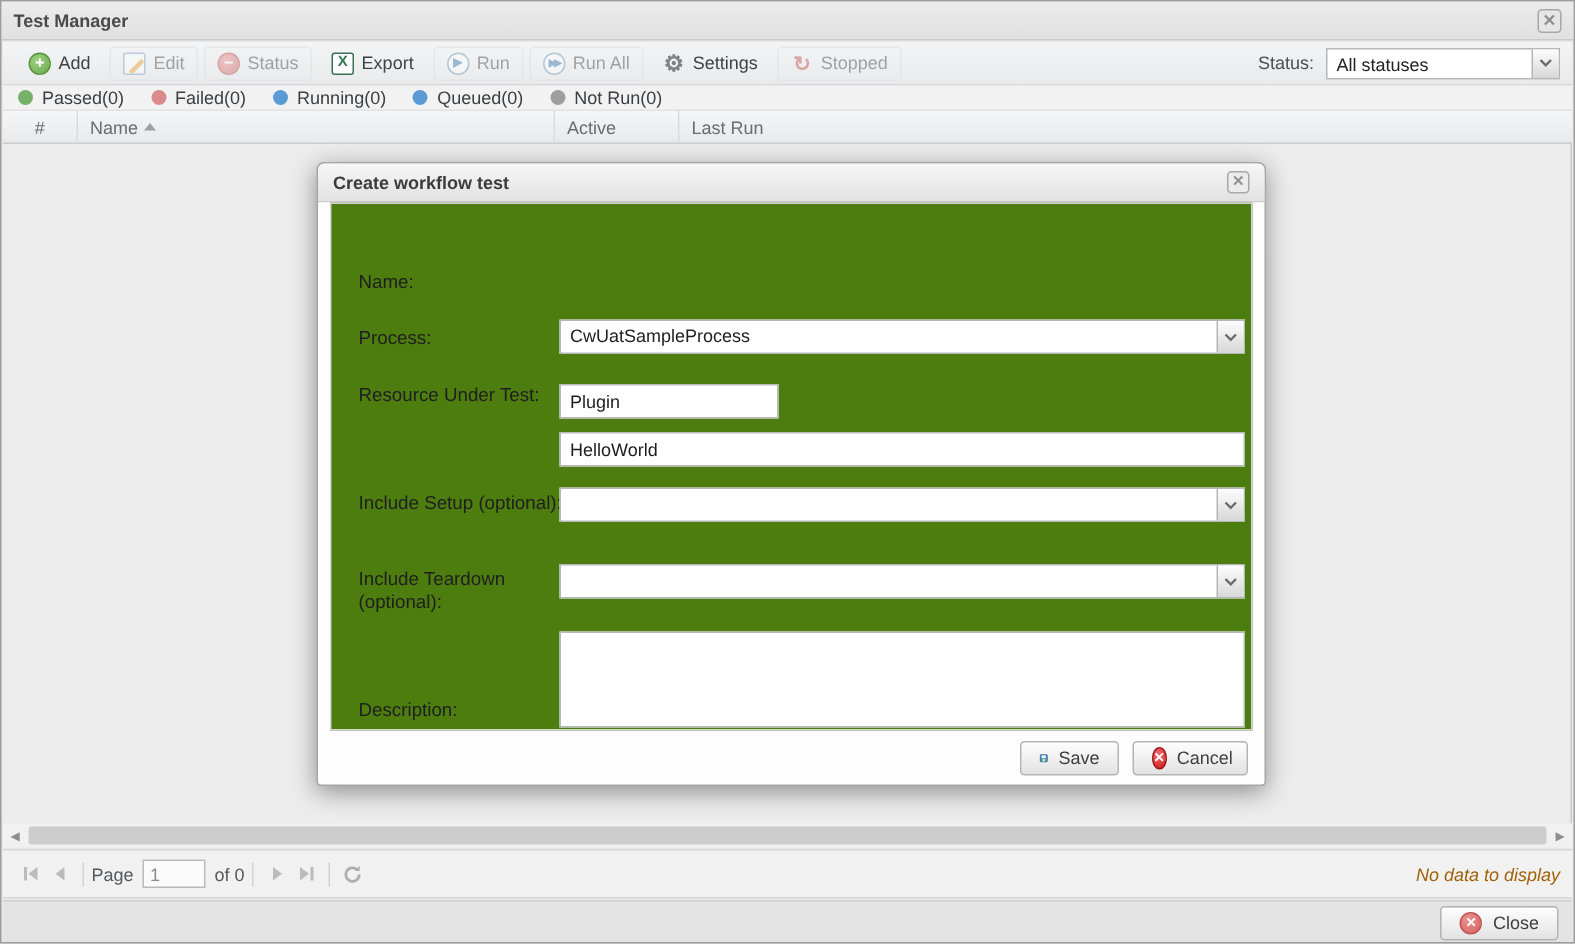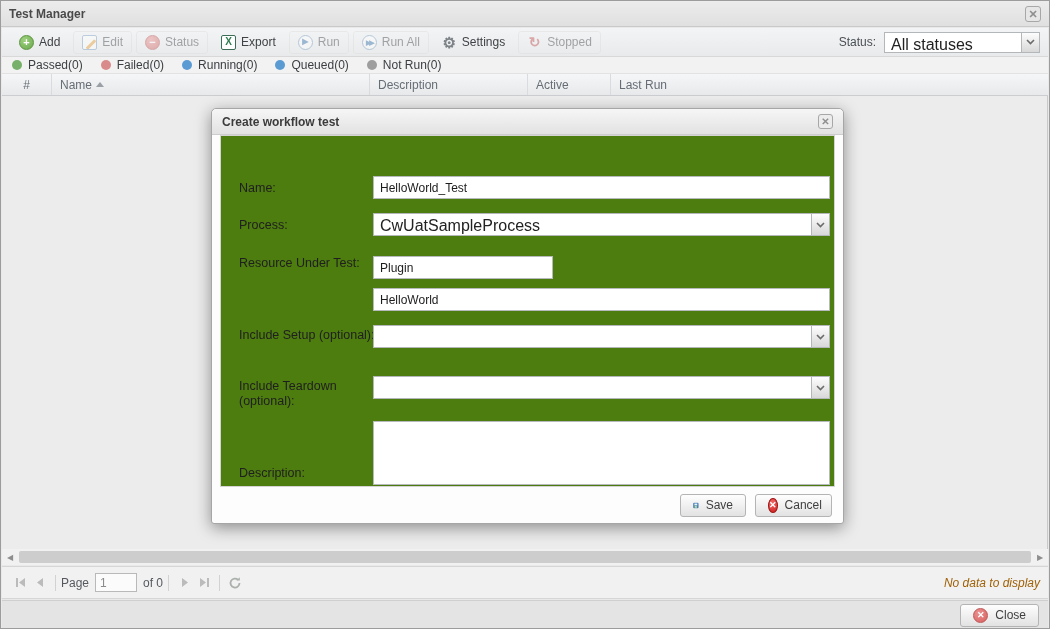--- a/index.html
+++ b/index.html
@@ -31,21 +31,21 @@
   .ic-edit::after { content:""; position:absolute; left:2px; top:7px; width:12px; height:3px;
                     background:#e8a33d; transform:rotate(-45deg); border-radius:1px; }
   .ic-export { border-radius:2px; background:#fff; border:1px solid #3c6e57; color:#2f7d4f; font-size:10px; }
   .ic-run { background:#fff; border:1px solid #6b93b8; color:#3a76ad; font-size:8px; }
   .ic-runall { background:#fff; border:1px solid #6b93b8; color:#3a76ad; font-size:7px; letter-spacing:-2px; }
   .ic-gear { color:#7d8287; font-size:15px; border-radius:0; }
   .ic-stopped { color:#c05050; font-size:14px; border-radius:0; font-weight:bold; }
   .status-group { margin-left:auto; display:flex; align-items:center; gap:8px; }
   .status-label { font-size:12px; color:#4a4f54; }
   .combo { display:flex; height:21px; border:1px solid #b3b7ba; background:#fff; }
-  .combo .combo-text { font-size:16px; color:#222; padding:3px 6px; flex:1; white-space:nowrap; overflow:hidden; }
+  .combo .combo-text { font-size:12px; color:#222; padding:3px 6px; flex:1; white-space:nowrap; overflow:hidden; }
   .trigger { width:18px; border-left:1px solid #b3b7ba; background:linear-gradient(#fdfdfd,#d8d8d8);
              display:flex; align-items:center; justify-content:center; cursor:pointer; }
   .trigger svg { display:block; }
 
   
   .legend { position:absolute; left:1px; top:56px; right:1px; height:17px; background:#f2f2f2;
             border-bottom:1px solid #e2e2e2; display:flex; align-items:center; padding-left:10px; gap:18px; }
   .legend .li { display:flex; align-items:center; gap:6px; font-size:12px; color:#3c4043; }
   .dot { width:10px; height:10px; border-radius:50%; }
 
@@ -187,23 +187,20 @@
   </div>
 
   <div class="grid-header">
     <span class="col" style="width:50px; justify-content:center;">
       <span>#</span>
     </span>
     <span class="col" style="width:318px;">
       <span>Name</span>
       <span class="sort-asc"></span>
     </span>
-    <span class="col" style="width:158px;">
-      <span>Description</span>
-    </span>
     <span class="col" style="width:83px;">
       <span>Active</span>
     </span>
     <span class="col" style="flex:1; border-right:none;">
       <span>Last Run</span>
     </span>
   </div>
 
   <div class="grid-body"></div>
 
@@ -260,36 +257,35 @@
 
   <div class="dialog">
     <div class="dlg-title">
       <span class="t">Create workflow test</span>
       <span class="dlg-close">✕</span>
     </div>
 
     <div class="dlg-frame">
 
       <span class="fld-label" style="top:45px;">Name:</span>
-      <input class="txt" style="left: 152px; top: 40px; width: 457px;" value="HelloWorld_Test">
 
       <span class="fld-label" style="top:82px;">Process:</span>
       <span class="cmb" style="left:152px; top:77px; width:457px;">
         <span class="combo">
           <span class="combo-text">CwUatSampleProcess</span>
           <span class="trigger">
             <svg width="9" height="6" viewBox="0 0 9 6">
                 <path d="M1 1 L4.5 4.5 L8 1" stroke="#6b6b6b" stroke-width="1.6" fill="none"></path>
               </svg>
           </span>
         </span>
       </span>
 
       <span class="fld-label" style="top:120px;">Resource Under Test:</span>
-      <input class="txt" style="left: 152px; top: 120px; width: 180px;" value="Plugin">
+      <input class="txt" style="left: 152px; top: 120px; width: 146px;" value="Plugin">
       <input class="txt" style="left: 152px; top: 152px; width: 457px;" value="HelloWorld">
 
       <span class="fld-label" style="top:192px;">Include Setup (optional):</span>
       <span class="cmb" style="left:152px; top:189px; width:457px;">
         <span class="combo">
           <span class="combo-text"></span>
           <span class="trigger">
             <svg width="9" height="6" viewBox="0 0 9 6">
                 <path d="M1 1 L4.5 4.5 L8 1" stroke="#6b6b6b" stroke-width="1.6" fill="none"></path>
               </svg>

